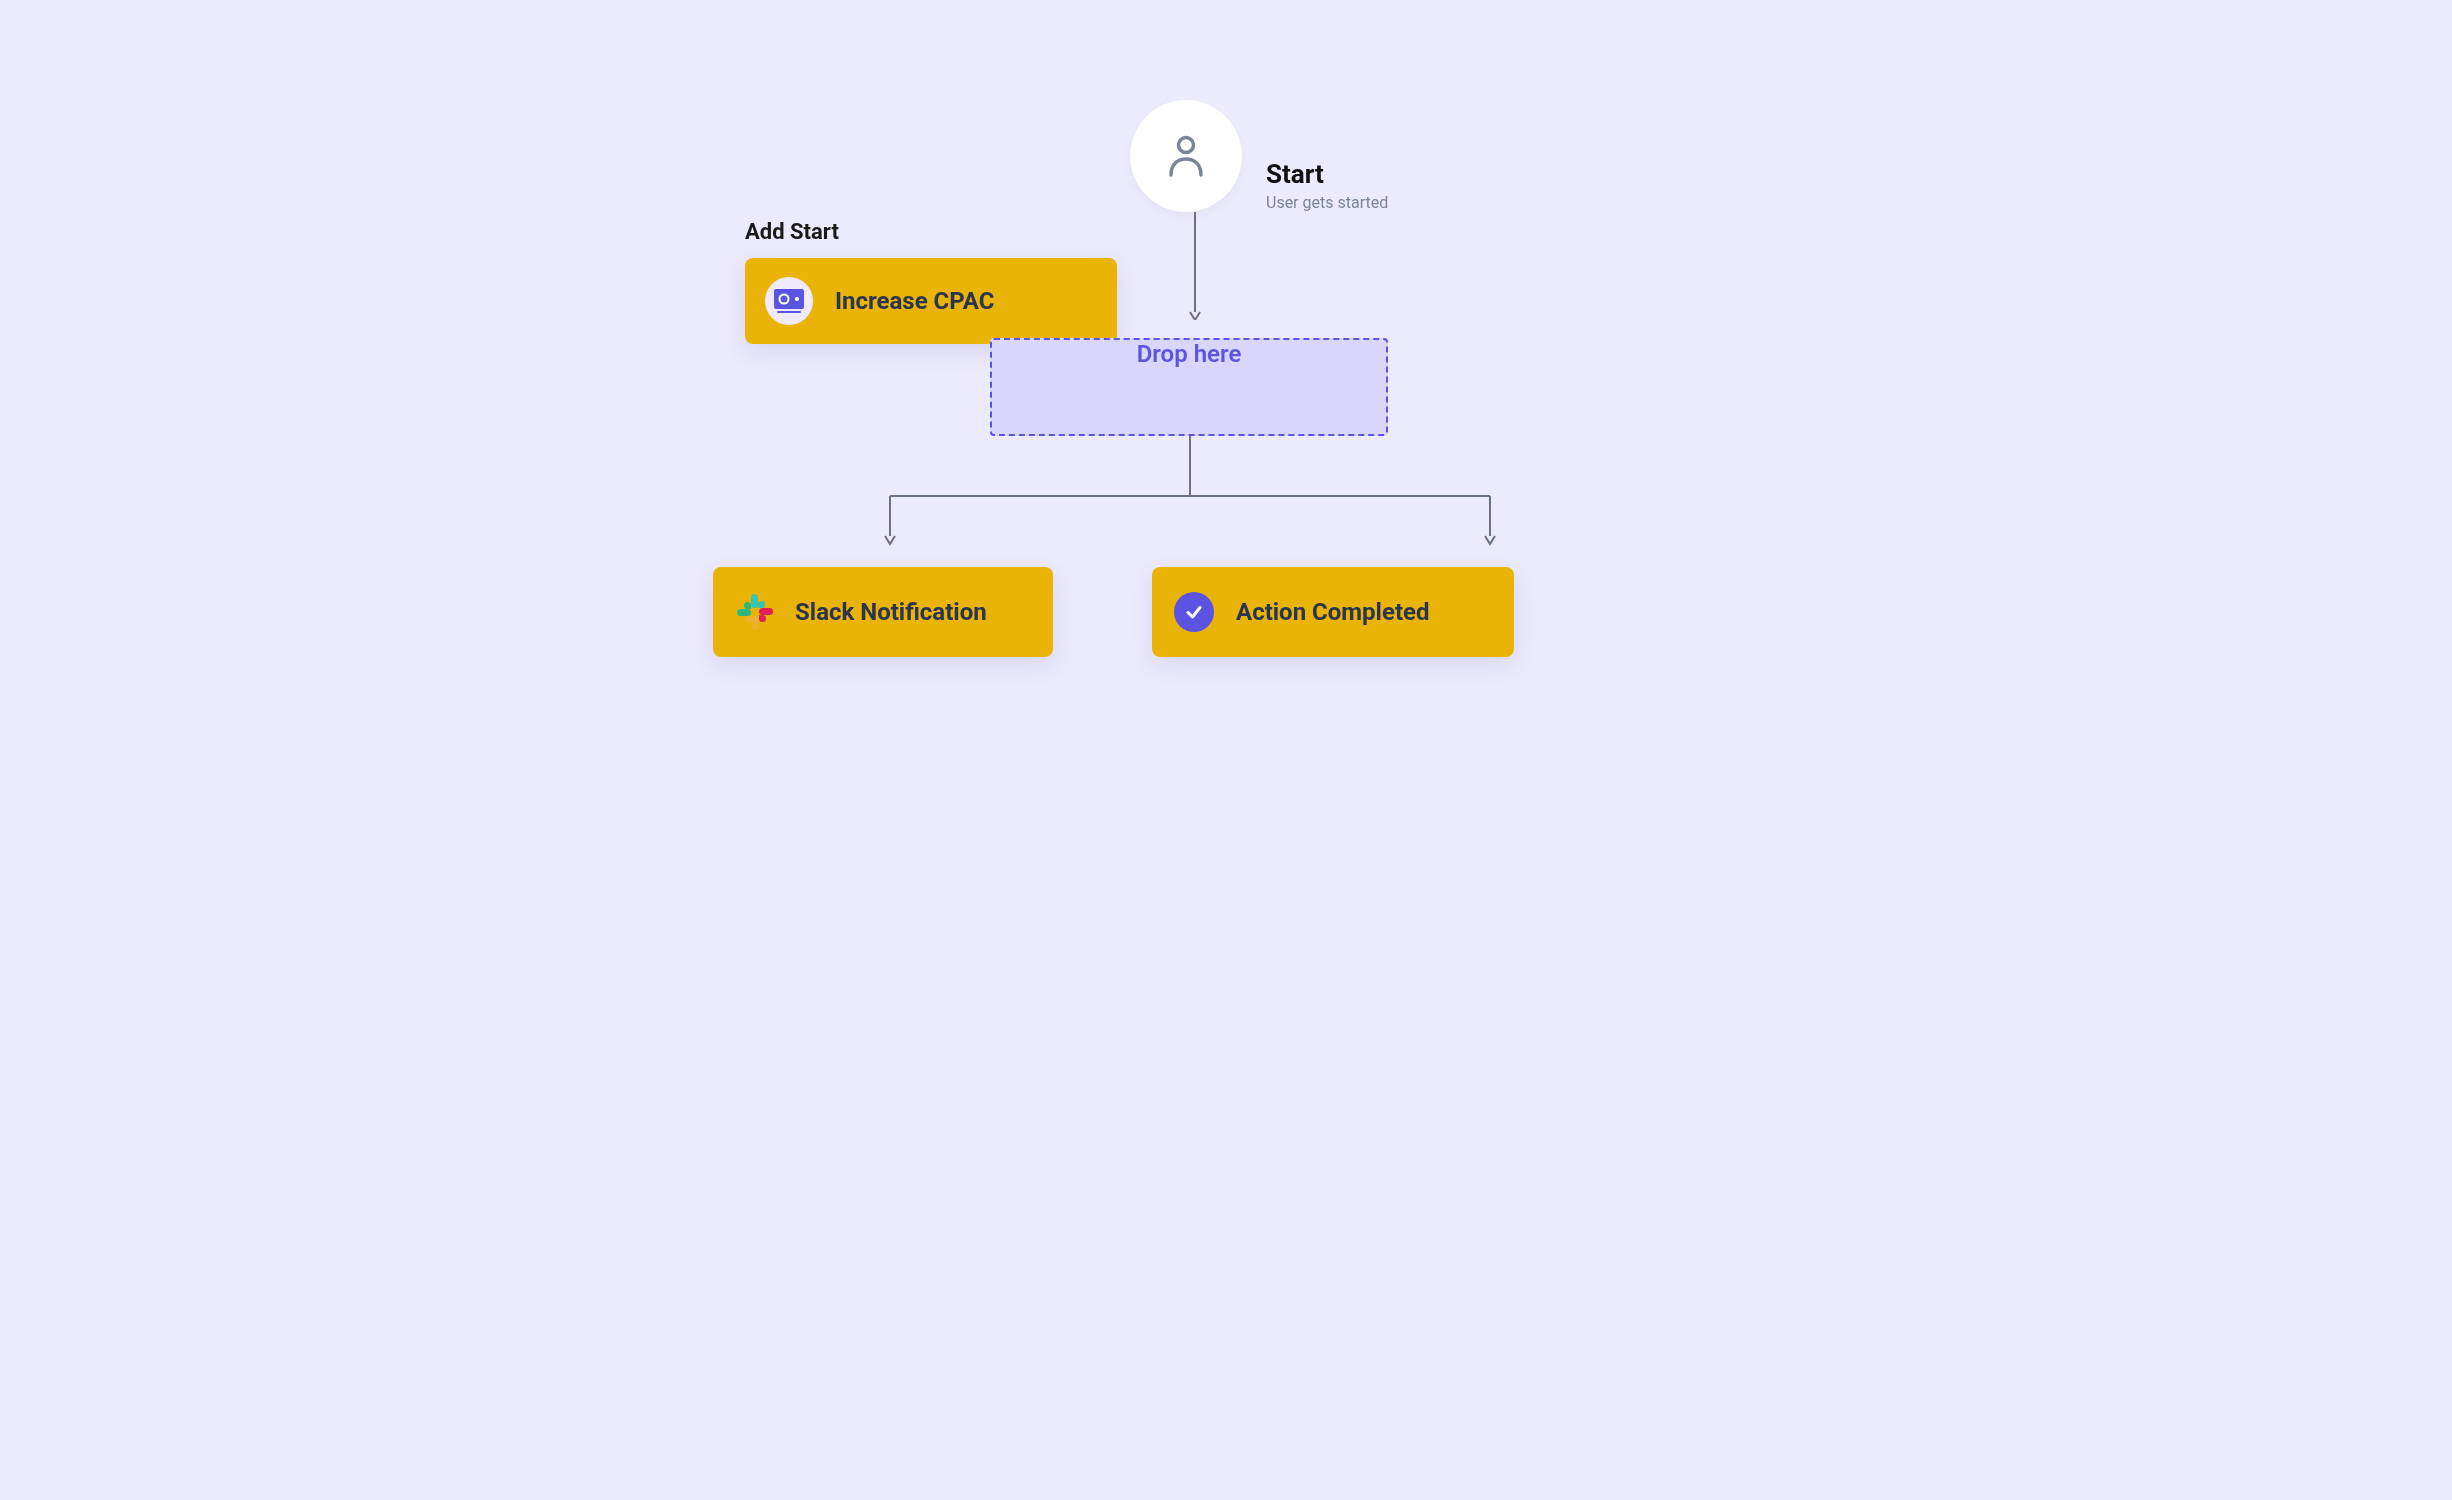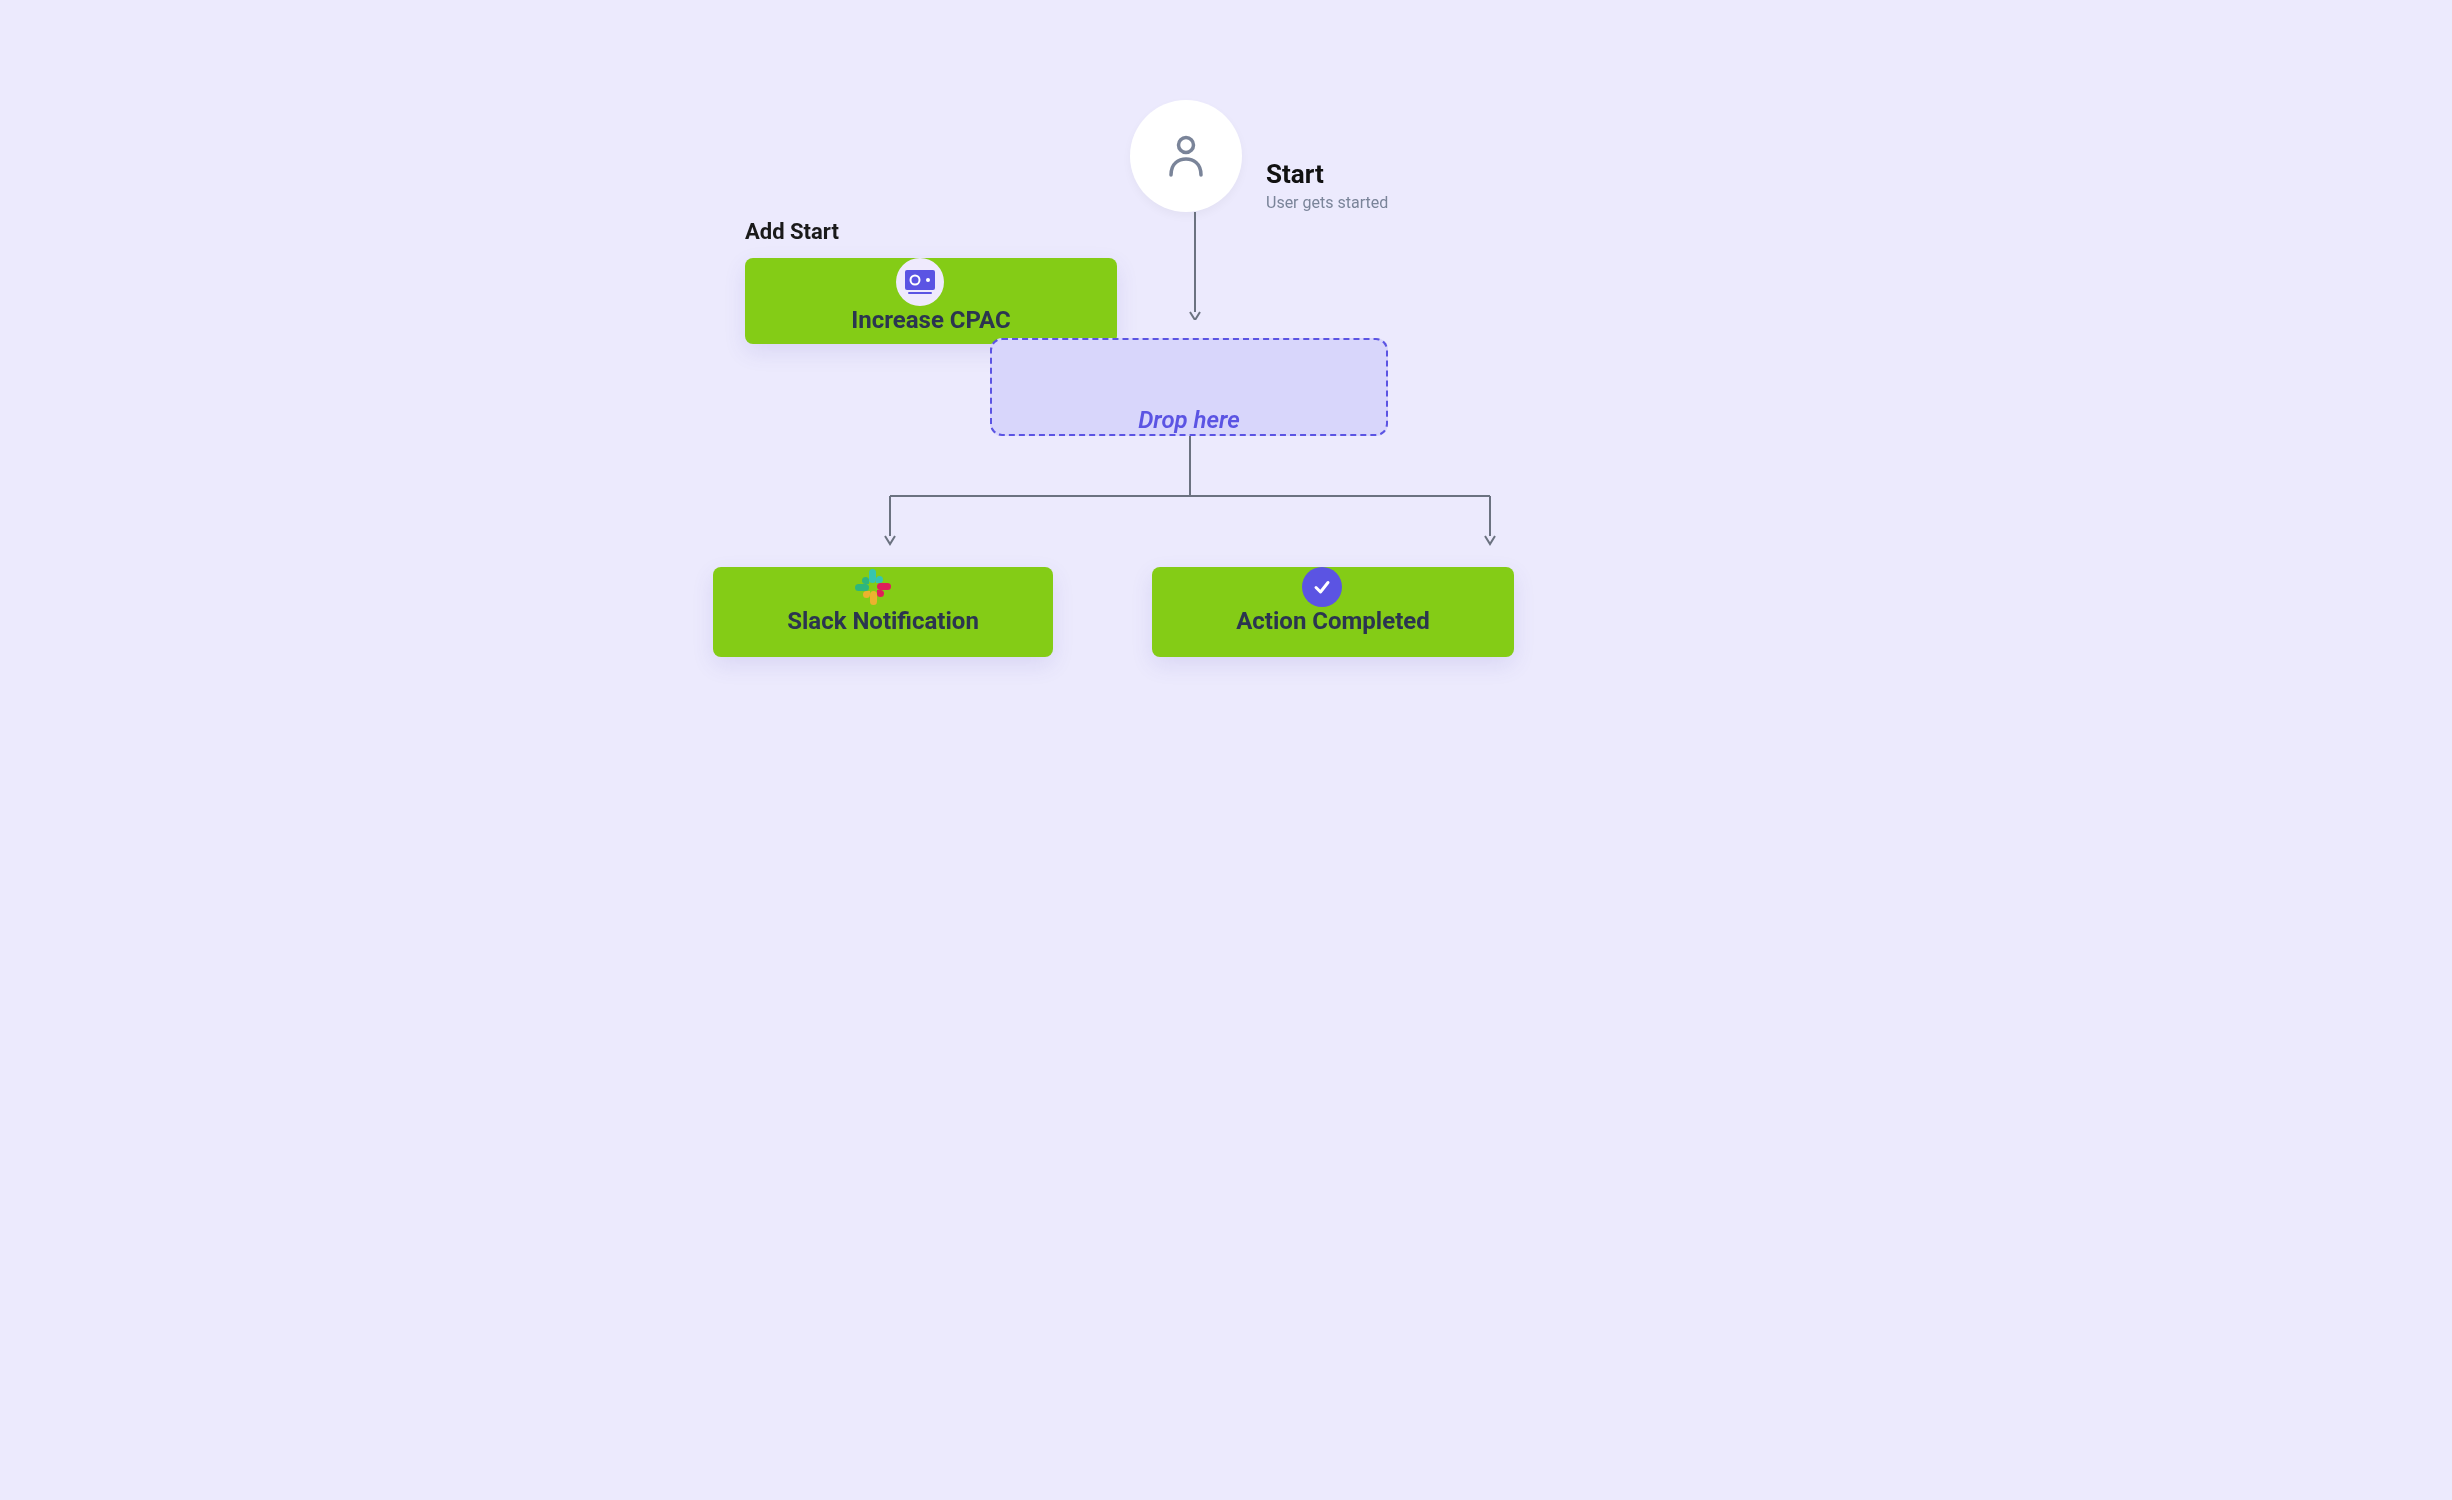--- a/index.html
+++ b/index.html
@@ -58,26 +58,25 @@
     left: 255px;
     top: 219px;
   }
   .add-action-title {
     font-size: 22px;
     font-weight: 700;
     color: #1A1A1A;
     margin-bottom: 14px;
   }
   .card {
-    background: #84cc16;
+    background: #eab308;
     border-radius: 8px;
     box-shadow: 0 8px 22px rgba(82, 78, 183, 0.12);
     display: flex;
     align-items: center;
-    flex-direction: column;
   }
   .add-action .card {
     width: 372px;
     height: 86px;
     padding: 0 20px;
     box-sizing: border-box;
   }
   .card-label {
     font-size: 24px;
     font-weight: 700;
@@ -97,26 +96,25 @@
 
   
   .drop {
     position: absolute;
     left: 500px;
     top: 338px;
     width: 398px;
     height: 98px;
     border: 2px dashed #5B54E3;
     background: #D8D6FB;
-    border-radius: 12px;
-    display: flex;
-    align-items: flex-end;
-    justify-content: center;
-    box-sizing: border-box;
-    font-style: italic;
+    border-radius: 4px;
+    display: flex;
+    align-items: flex-start;
+    justify-content: center;
+    box-sizing: border-box;
   }
   .drop-label {
     font-size: 24px;
     font-weight: 600;
     color: #5B54E3;
   }
 
   
   .arrow1 {
     position: absolute;

